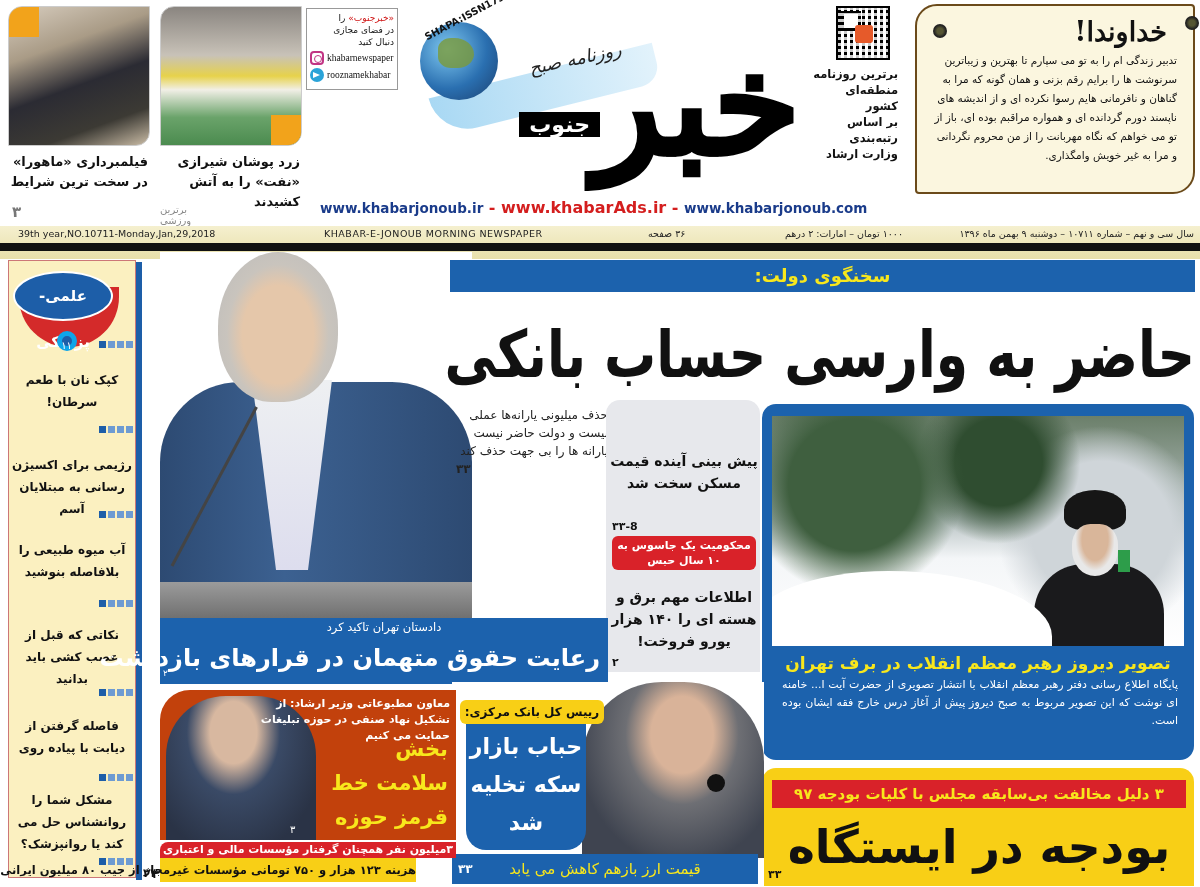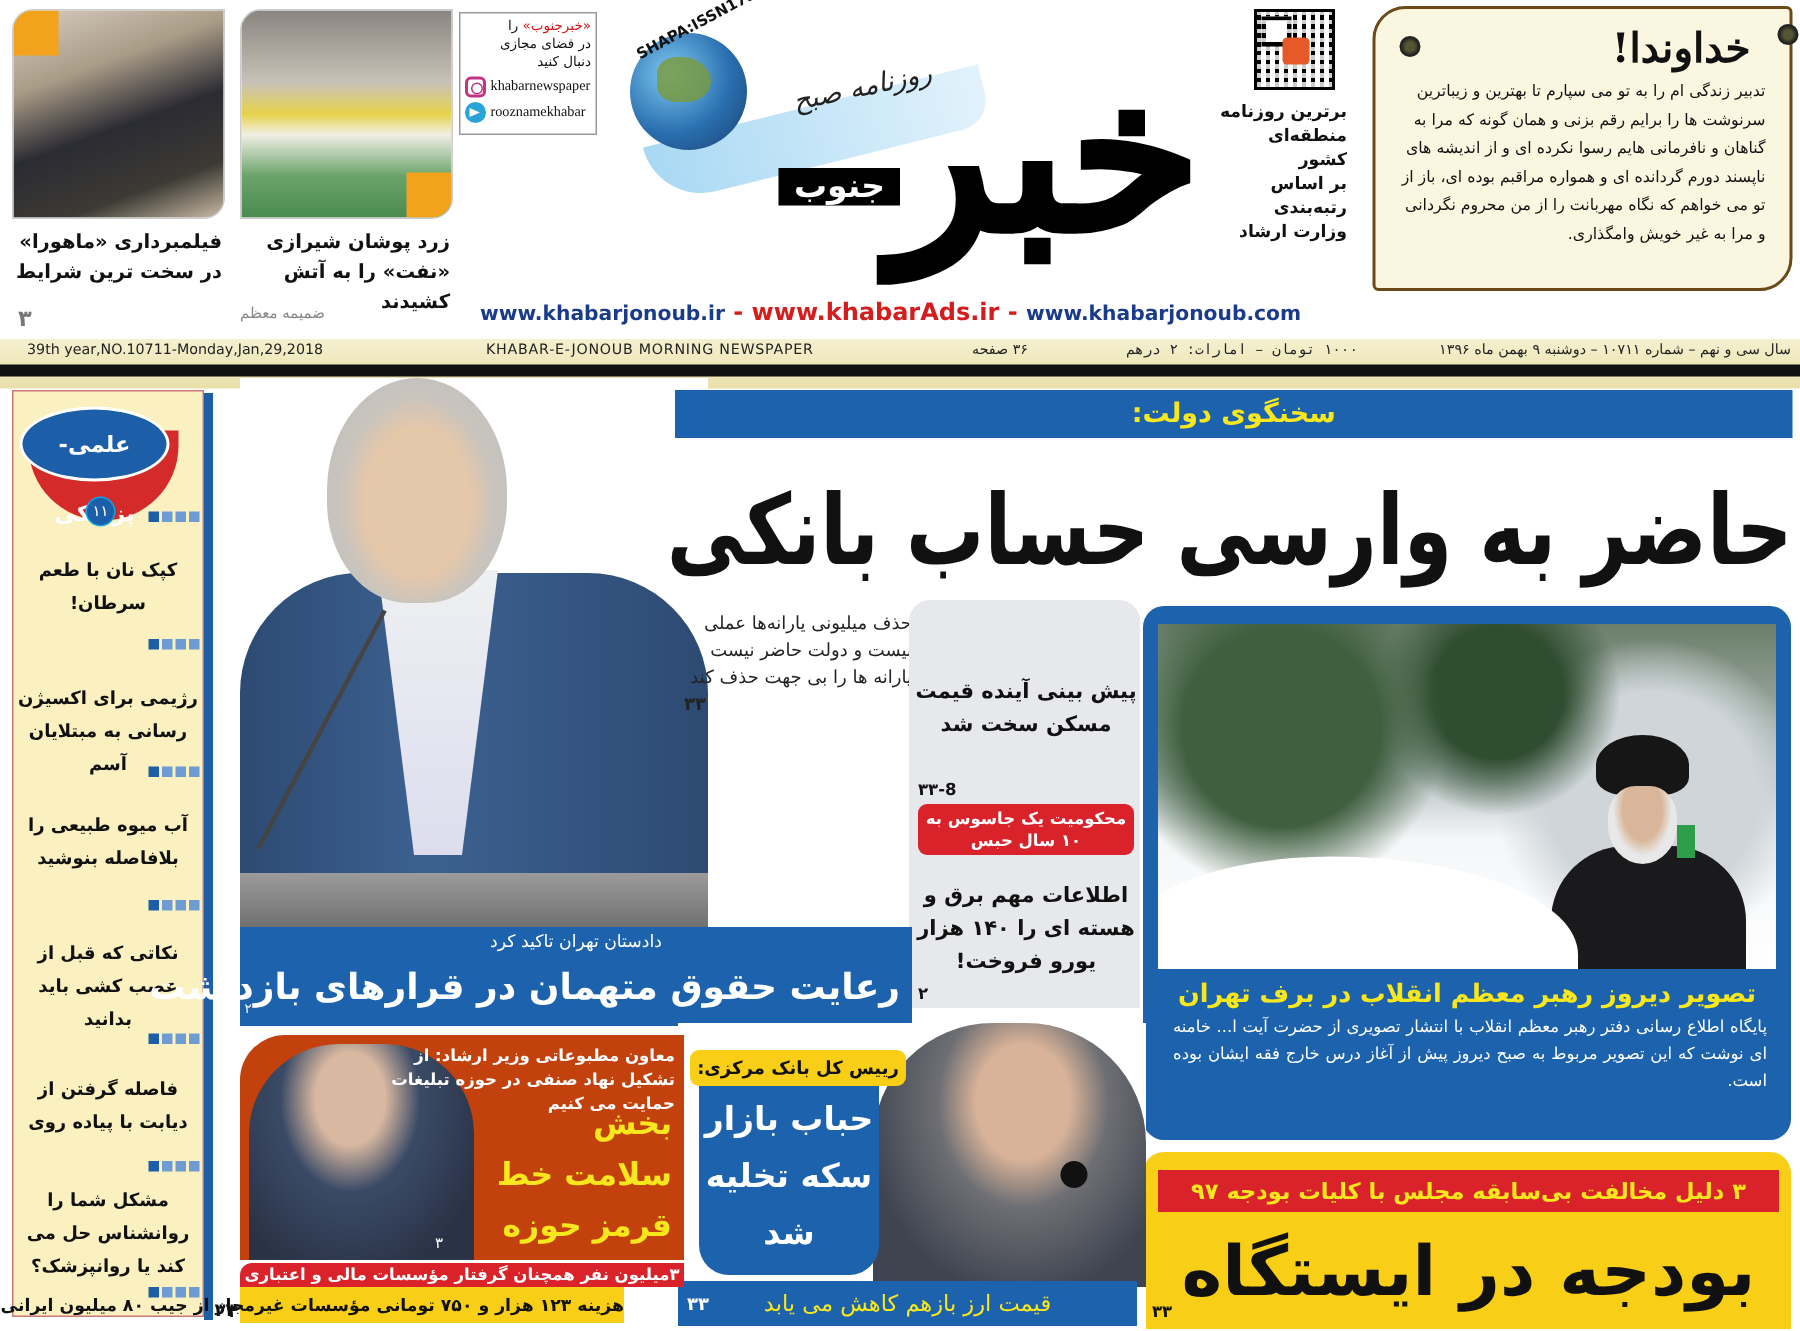--- a/index.html
+++ b/index.html
@@ -62,21 +62,21 @@
   .datebar { left: 0; top: 226px; width: 1200px; height: 33px; background: linear-gradient(#f5f0cf,#e8dfaa); font-size: 9.5px; color:#222; }
   .datebar span { position:absolute; top: 2px; white-space: nowrap; }
   .blackbar { left: 0; top: 243px; width: 1200px; height: 8px; background: #111; }
 
   
   .sidebar { left: 8px; top: 260px; width: 128px; height: 618px; background: #fbf0c0; border: 1px solid #c77; }
   .sidebar-edge { left: 136px; top: 262px; width: 6px; height: 618px; background: #1d5ea8; }
   .sb-header { position:absolute; left: 4px; top: 10px; width: 100px; height: 54px; }
   .sb-red { position:absolute; left:6px; top: 16px; width: 100px; height: 60px; background: #d42a2a; border-radius: 0 0 60px 60px; }
   .sb-oval { position:absolute; left:0; top:0; width: 100px; height: 50px; background:#1d5ea8; border-radius: 50%; border: 2px solid #fff; color:#fff; font-size: 15px; font-weight:bold; text-align:center; line-height: 46px; }
-  .sb-num { position:absolute; left: 44px; top: 60px; width: 20px; height: 20px; border-radius:50%; background:#1d5ea8; color:#fff; font-size: 10px; text-align:center; line-height: 20px; border:1px solid #0ea5e9; }
+  .sb-num { position:absolute; left: 44px; top: 60px; width: 20px; height: 20px; border-radius:50%; background:#1d5ea8; color:#fff; font-size: 10px; text-align:center; line-height: 20px; border:5px solid #0ea5e9; }
   .sb-item { position:absolute; left: 2px; width: 122px; text-align: center; font-size: 12px; font-weight: bold; line-height: 22px; }
   .dots { position:absolute; right: 0; width: 36px; height: 8px; display:flex; gap: 2px; justify-content:flex-end; }
   .dots i { display:block; width: 7px; height: 7px; background: #6d9bd2; }
   .dots i:last-child { background:#1d5ea8; }
   .sb-page { left: 143px; top: 866px; font-size: 12px; font-weight:bold; }
 
   
   .kicker-bar { left: 450px; top: 260px; width: 745px; height: 32px; background: #1c62ad; color: #f8e71c; font-size: 18px; font-weight: bold; text-align: center; line-height: 32px; }
   .headline { left: 380px; top: 292px; width: 815px; font-size: 52px; font-weight: 900; text-align: right; line-height: 100px; letter-spacing: -1px; font-family: "DejaVu Sans", sans-serif; transform: scaleY(1.25); transform-origin: top; }
 
@@ -192,35 +192,35 @@
 <div class="abs urls">
   <span class="blue">www.khabarjonoub.ir</span><span class="red"> - </span><span class="red">www.khabarAds.ir</span><span class="red"> - </span><span class="blue">www.khabarjonoub.com</span>
 </div>
 
 <div class="abs teaser rtl" style="left:160px; top:6px;">
   <div class="photo photo-soccer">
       <span class="acc" style="right:0; bottom:0;"></span>
     </div>
   <div class="caption">زرد پوشان شیرازی «نفت» را به آتش کشیدند</div>
 </div>
-<div class="abs sport-label rtl">ضمیمه معظم</div>
+<div class="abs sport-label rtl">برترین ورزشی</div>
 
 <div class="abs teaser rtl" style="left:8px; top:6px;">
   <div class="photo photo-film">
       <span class="acc" style="left:0; top:0;"></span>
     </div>
   <div class="caption">فیلمبرداری «ماهورا» در سخت ترین شرایط</div>
 </div>
 <div class="abs page3-top">۳</div>
 
 <div class="abs datebar">
   <span style="left:18px;">39th year,NO.10711-Monday,Jan,29,2018</span>
   <span style="left:324px; letter-spacing:.5px;">KHABAR-E-JONOUB MORNING NEWSPAPER</span>
   <span style="left:648px;" class="rtl">۳۶ صفحه</span>
-  <span style="left:751px;font-family:Liberation Mono, monospace;" class="rtl">۱۰۰۰ تومان – امارات: ۲ درهم</span>
+  <span style="left:785px;" class="rtl">۱۰۰۰ تومان – امارات: ۲ درهم</span>
   <span style="right:6px;" class="rtl">سال سی و نهم – شماره ۱۰۷۱۱ – دوشنبه ۹ بهمن ماه ۱۳۹۶</span>
 </div>
 <div class="abs blackbar"></div>
 
 <div class="abs sidebar rtl">
   <div class="sb-header">
     <div class="sb-red"></div>
     <div class="sb-oval">علمی-پزشکی</div>
     <div class="sb-num">۱۱</div>
   </div>

